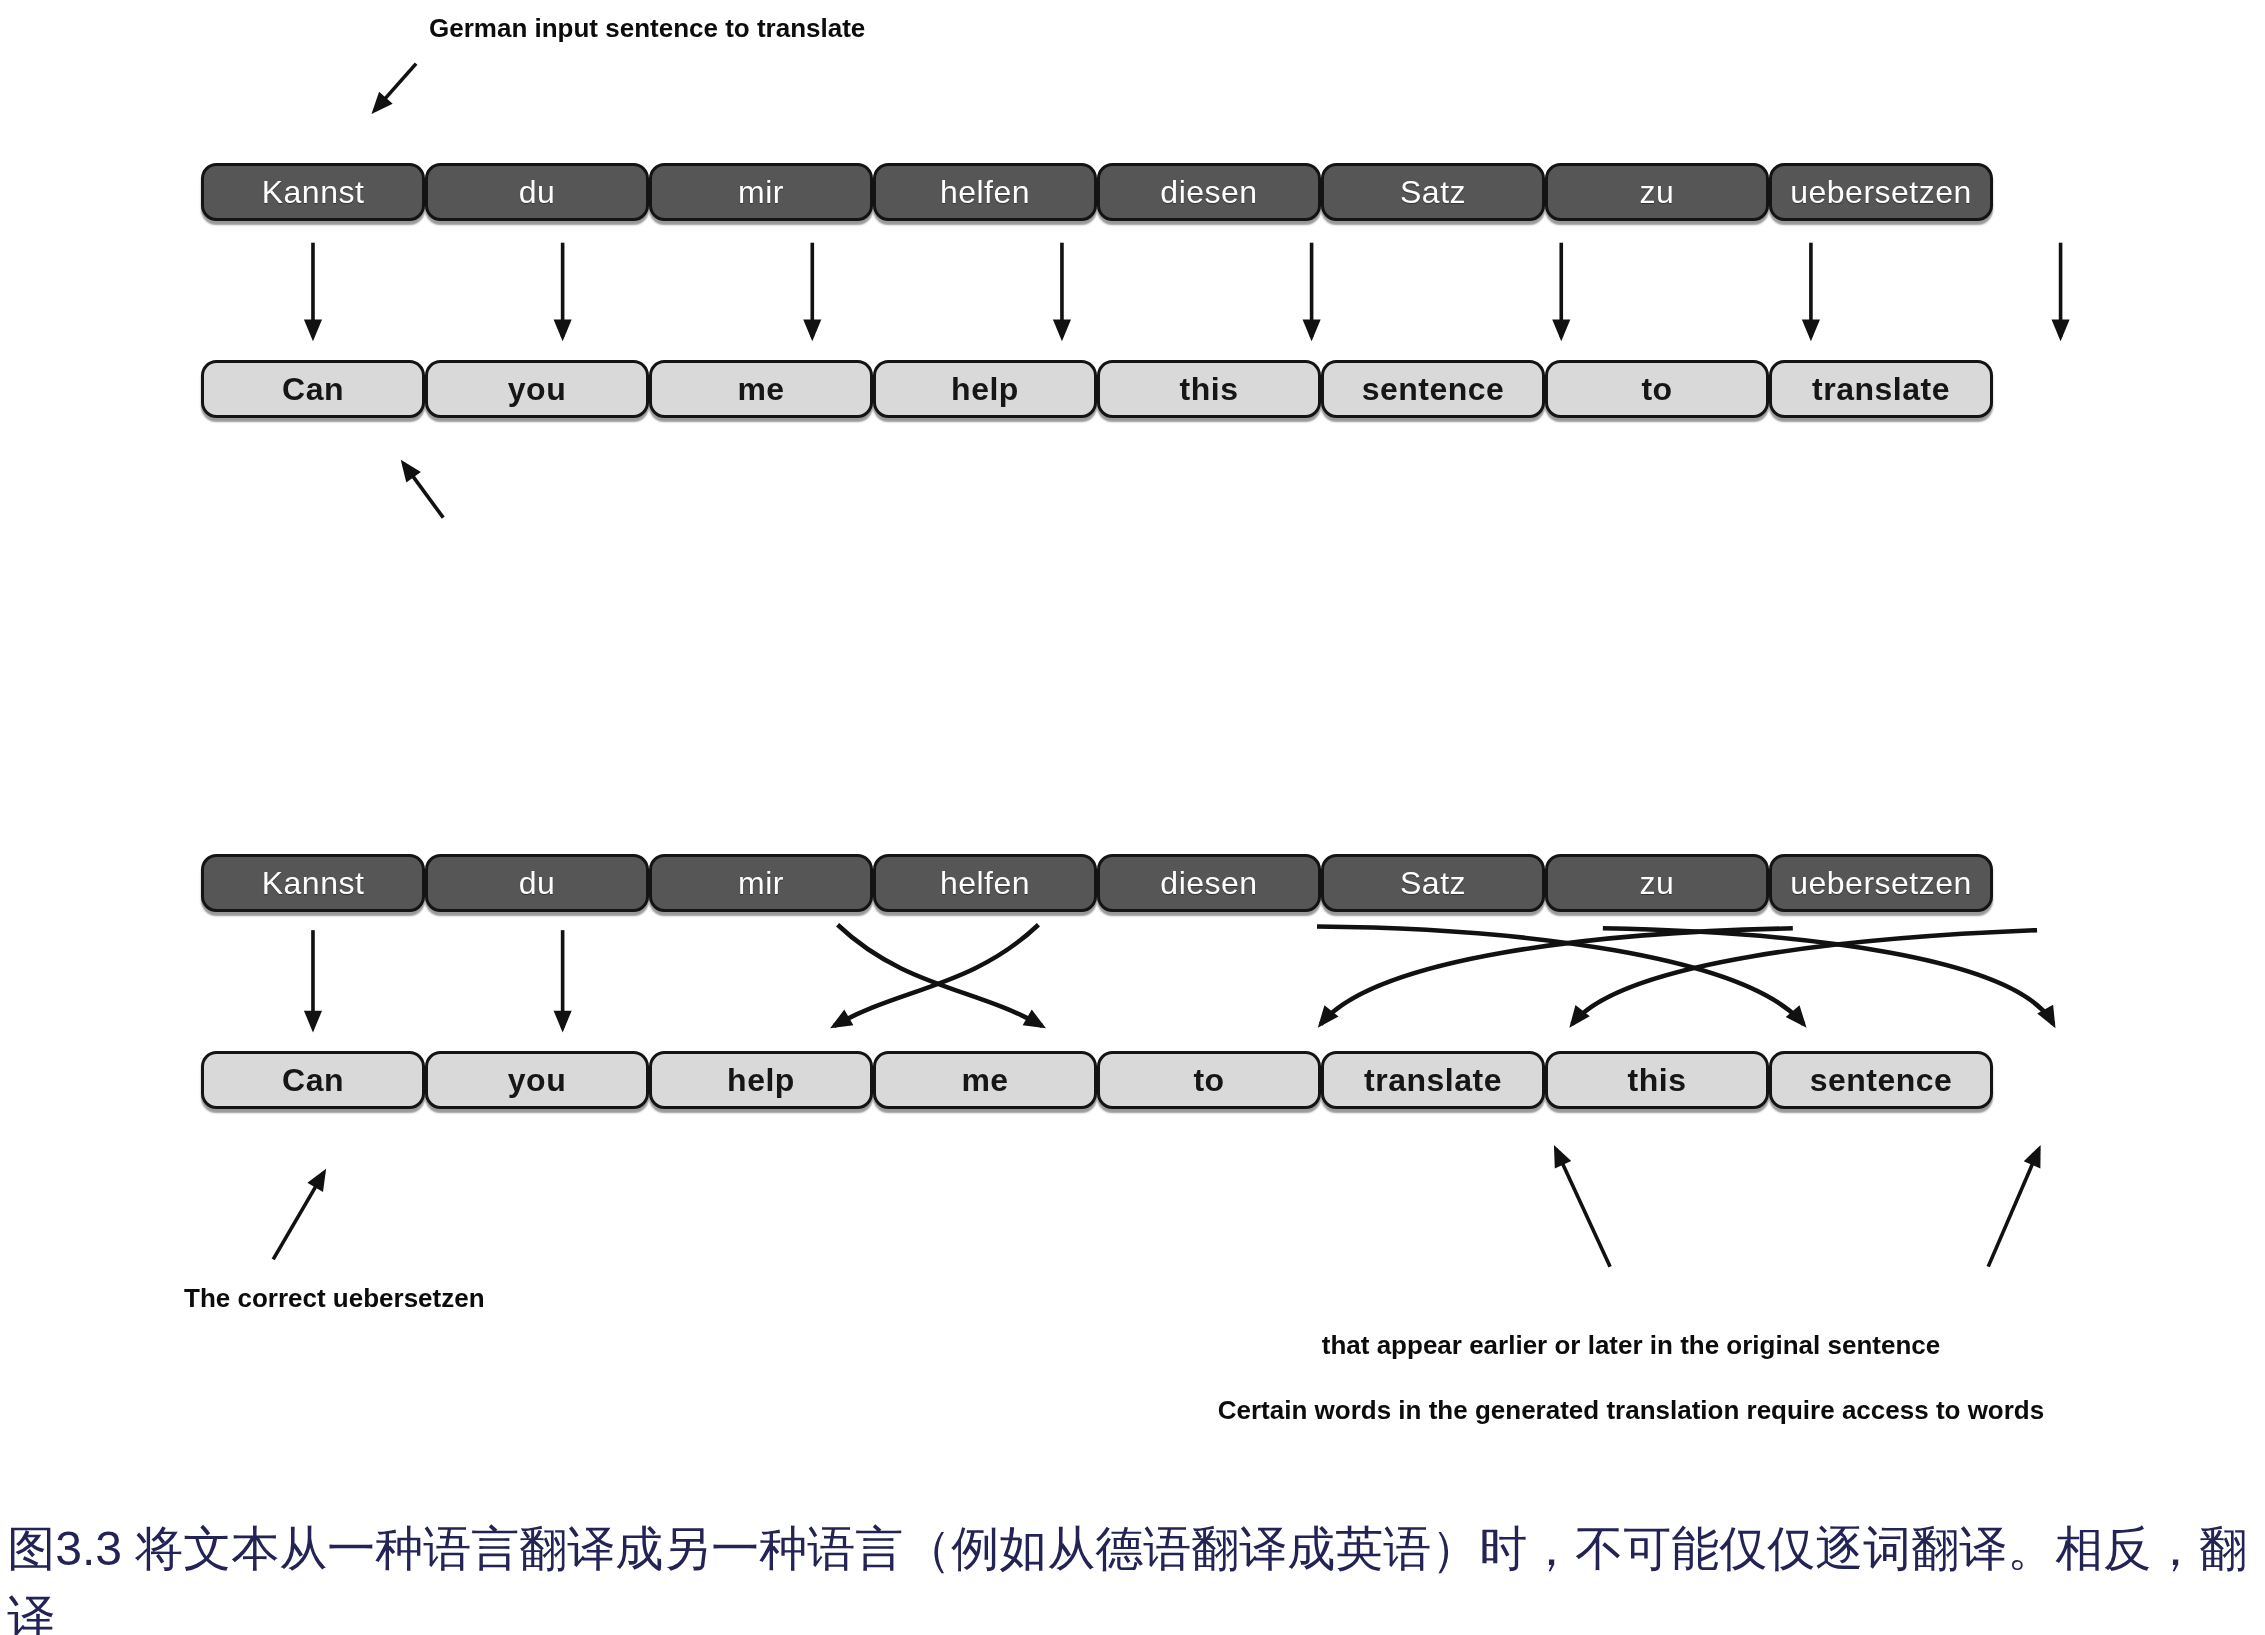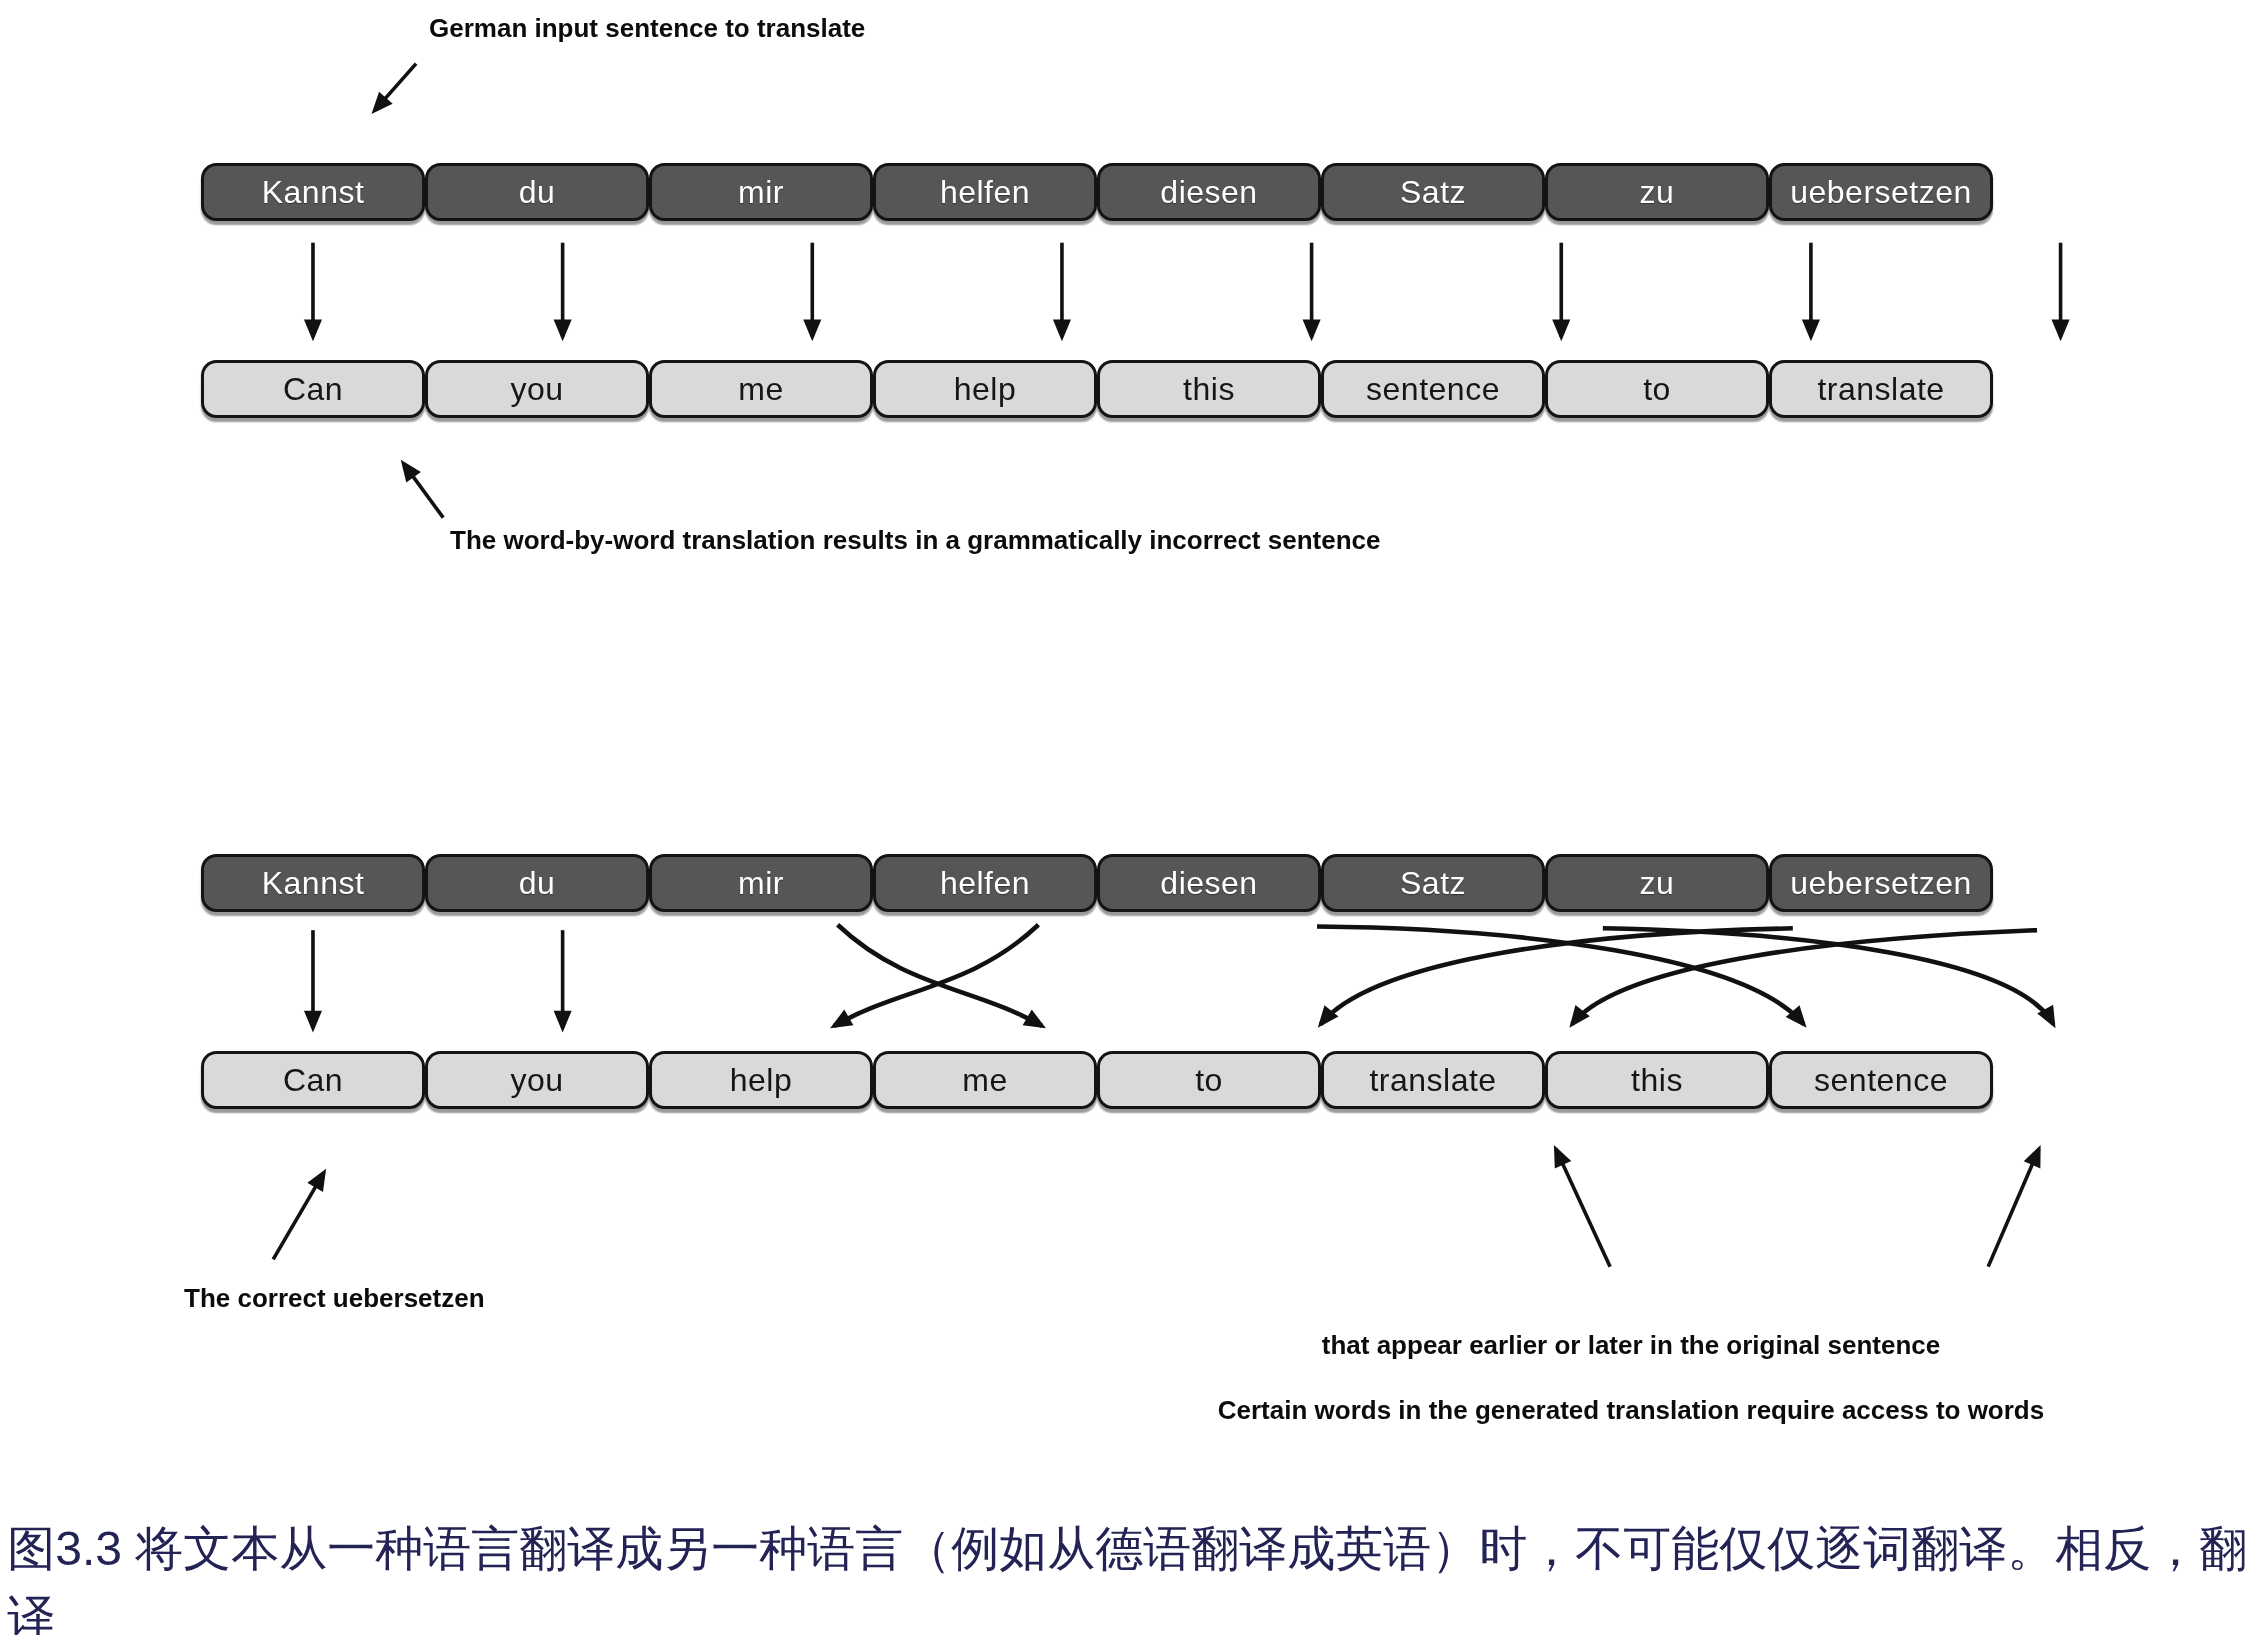--- a/index.html
+++ b/index.html
@@ -12,41 +12,40 @@
   }
   .row{position:absolute;left:201px;display:flex;}
   .box{
     width:224px;height:58px;box-sizing:border-box;
     border:3.6px solid #141414;border-radius:15.4px;
     display:flex;align-items:center;justify-content:center;
     font-size:32px;letter-spacing:0.5px;
     box-shadow:0 3.6px 1.8px rgba(0,0,0,0.40);
   }
   .box.dark{background:#565656;color:#ffffff;text-shadow:0 0.9px 0.9px rgba(0,0,0,.4);}
-  .box.light{background:#d9d9d9;color:#161616;}
+  .box.light{background:#d9d9d9;color:#161616;font-weight:bold;}
   .note{
     position:absolute;color:#0c0c0c;font-weight:bold;
     font-size:26px;white-space:nowrap;
   }
   .note.center{text-align:center;white-space:normal;line-height:65px;}
   .caption{
     position:absolute;left:7.2px;top:1514px;width:2254px;
     color:#232355;font-size:48px;line-height:69px;font-weight:400;
   }
   svg.overlay{position:absolute;left:0;top:0;pointer-events:none;}
   svg .arr{stroke:#111111;fill:none;}
 </style>
 </head>
 <body>
 
 <div class="figure">
 
   <div class="note" style="left:429px;top:12.7px;">German input sentence to translate</div>
 
-  <div class="note" style="left:450px;top:525px;">The word-by-word translation results in a grammatically incorrect sentence</div>
 
   <div class="note" style="left:184px;top:1283px;">The correct uebersetzen</div>
 
   <div class="note center" style="left:998px;top:1313px;width:1266px;">
     <div>that appear earlier or later in the original sentence</div>
     <div>Certain words in the generated translation require access to words</div>
   </div>
 
   <div class="row" style="top:163px;">
     <div class="box dark">Kannst</div>

